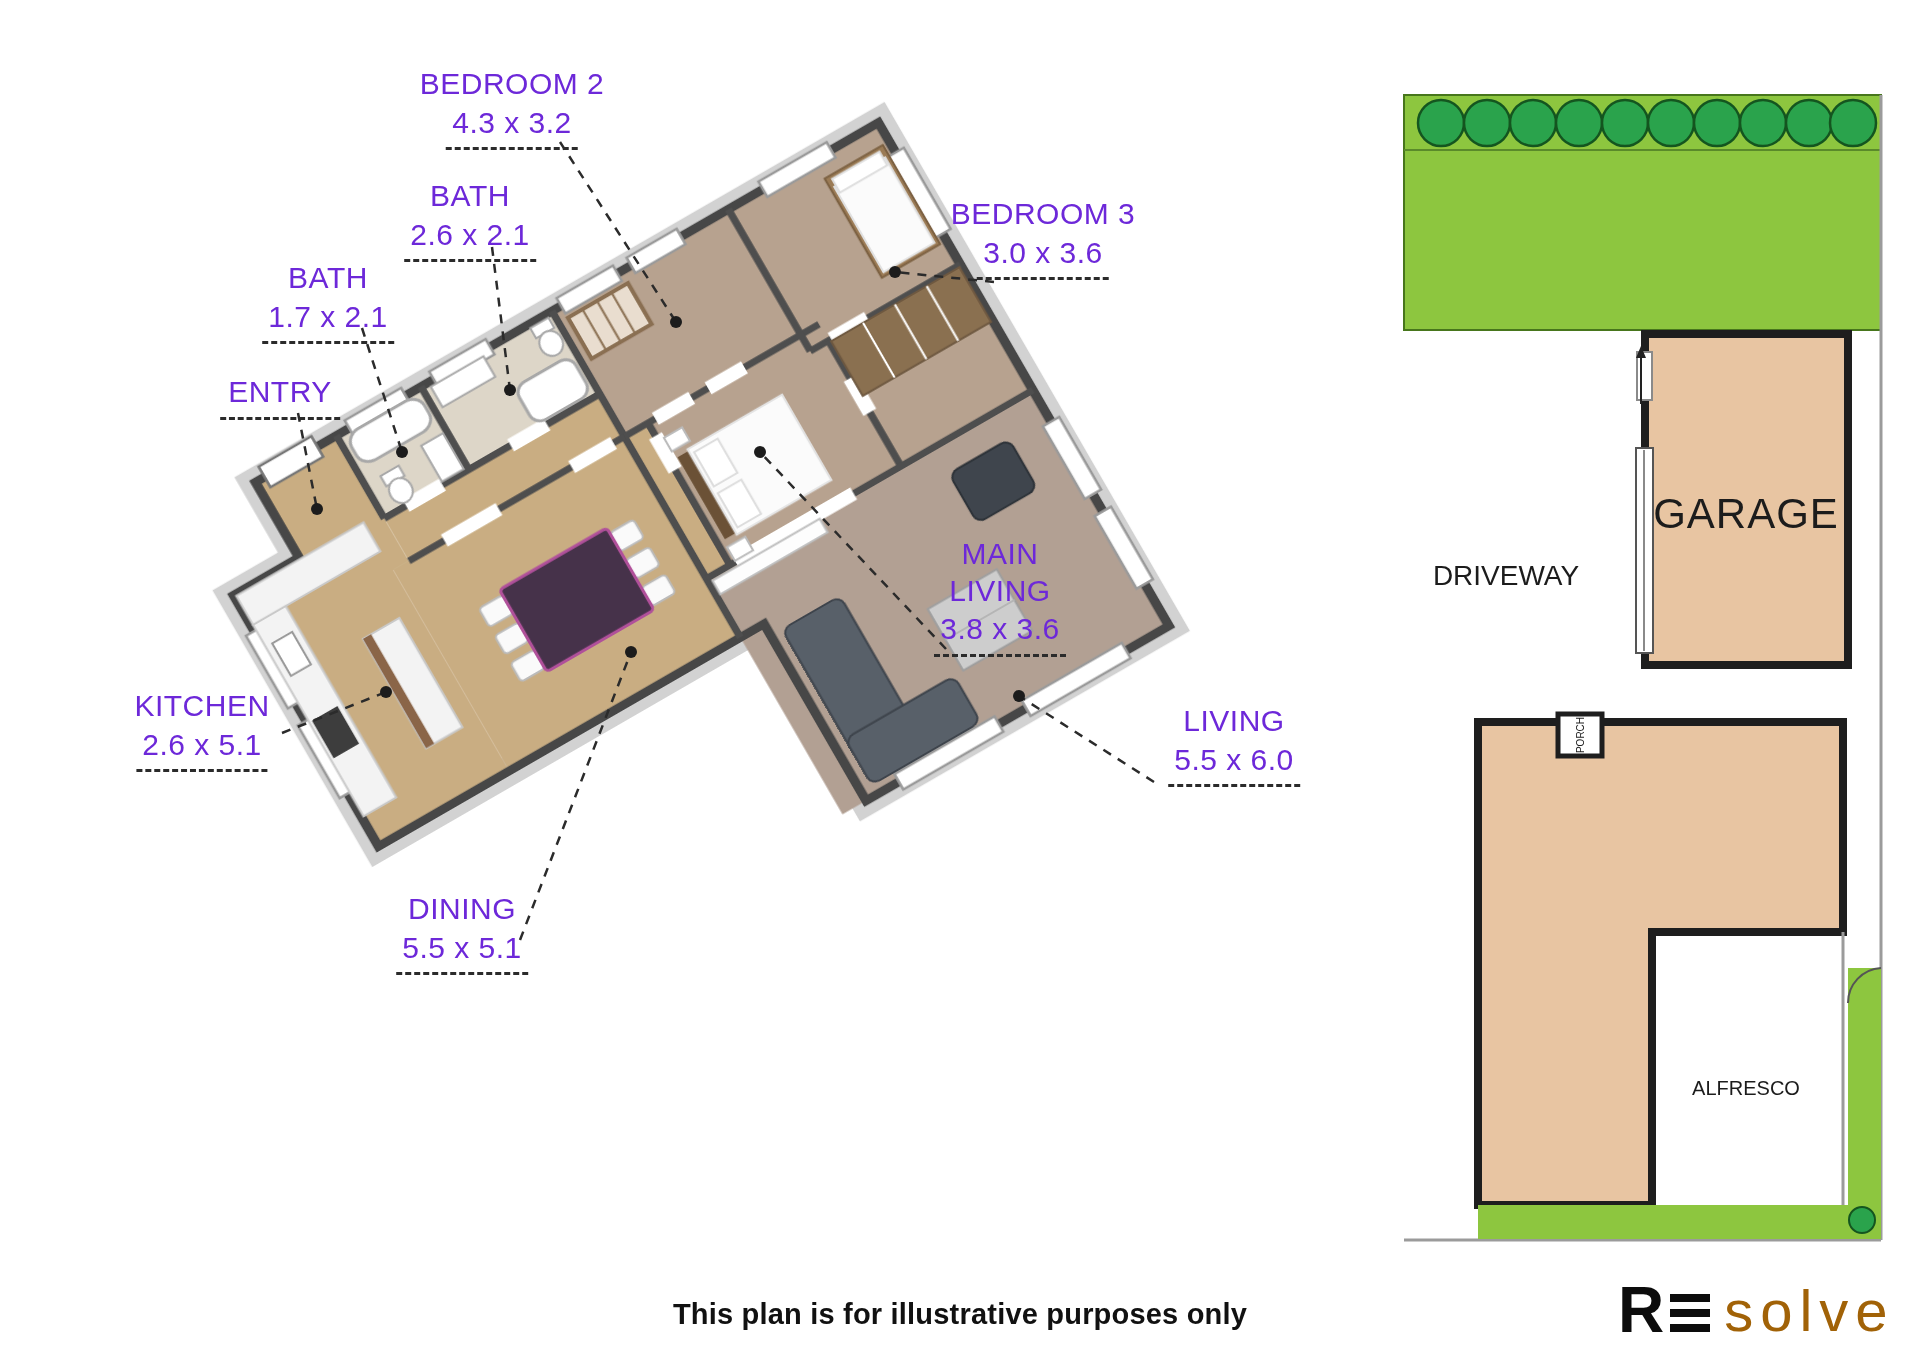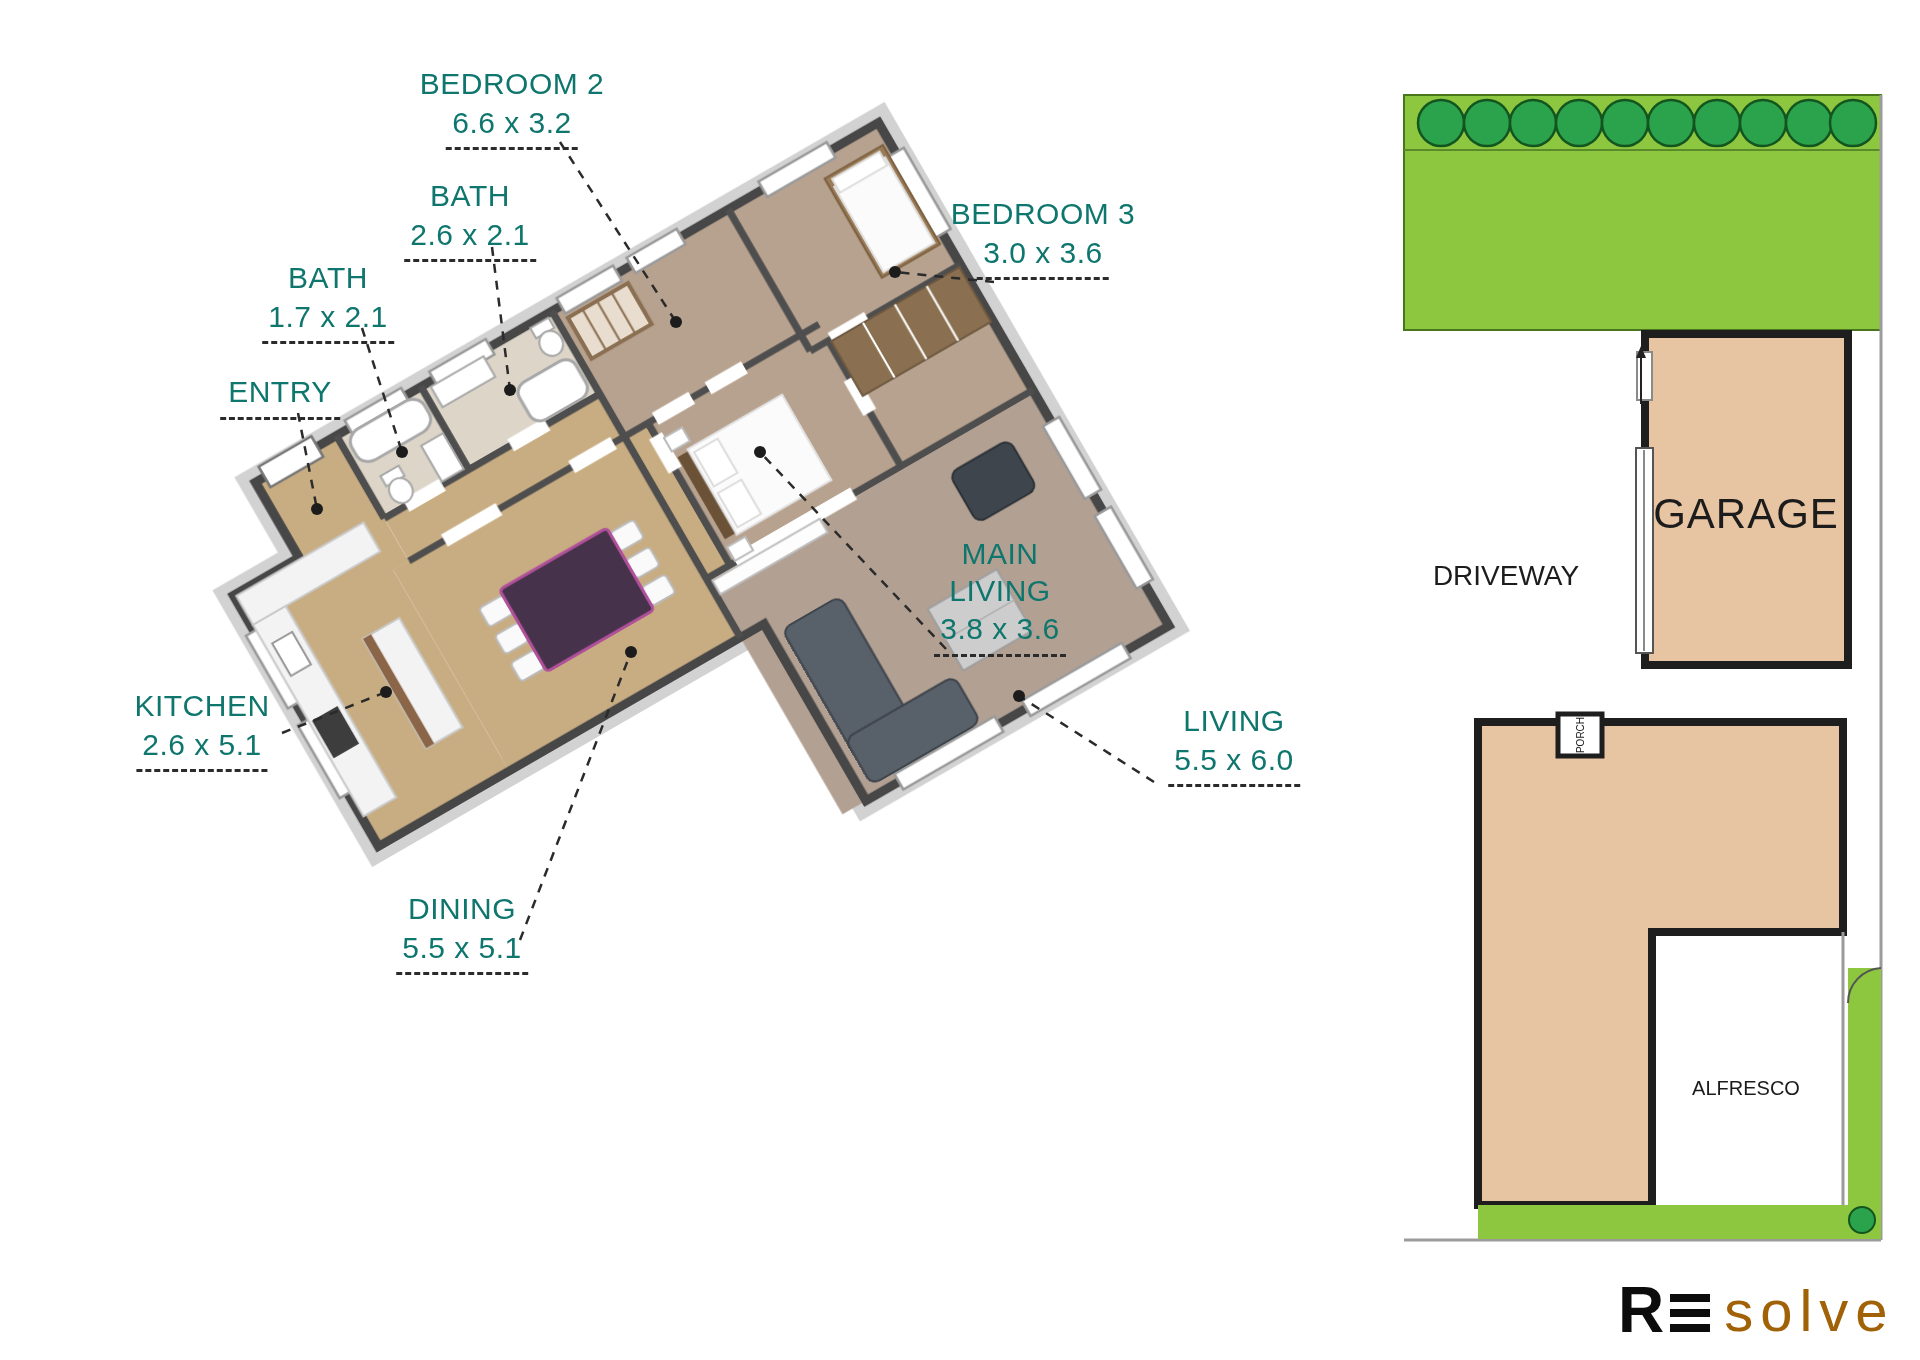--- a/index.html
+++ b/index.html
@@ -10,21 +10,21 @@
   .plan-wrap{
     position:absolute;left:190px;top:520px;width:0;height:0;
     transform: scale(1.05) rotateZ(-30deg) rotateX(20deg);
     transform-origin:0 0;
   }
   .plan-svg{position:absolute;left:-50px;top:-55px;}
 
   
   .fp-label{
     position:absolute;transform:translateX(-50%);
-    text-align:center;color:#0f766e;font-size:30px;line-height:1.22;
+    text-align:center;color:#6d28d9;font-size:30px;line-height:1.22;
     letter-spacing:.5px;white-space:nowrap;z-index:30;
   }
   .fp-label .dims{display:inline-block;border-bottom:3px dashed #2b2b2b;padding:2px 6px 6px 6px;}
   .fp-label .dims:empty{display:none;border:none;padding:0;}
   .fp-label.underline-name .nm{display:inline-block;border-bottom:3px dashed #2b2b2b;padding:2px 8px 6px 8px;}
   .fp-label.wrap{white-space:normal;width:180px;}
 
   
   .sp-text{position:absolute;transform:translate(-50%,-50%);color:#1c1c1c;z-index:20;}
 
@@ -207,21 +207,21 @@
       <circle cx="386" cy="692" r="6"></circle>
       <circle cx="631" cy="652" r="6"></circle>
       <circle cx="760" cy="452" r="6"></circle>
       <circle cx="895" cy="272" r="6"></circle>
       <circle cx="1019" cy="696" r="6"></circle>
     </g>
   </svg>
 
   <div class="fp-label" style="left:512px;top:66px;">
     <div class="nm">BEDROOM 2</div>
-    <div><span class="dims">6.6 x 3.2</span></div>
+    <div><span class="dims">4.3 x 3.2</span></div>
   </div>
   <div class="fp-label" style="left:470px;top:178px;">
     <div class="nm">BATH</div>
     <div><span class="dims">2.6 x 2.1</span></div>
   </div>
   <div class="fp-label" style="left:328px;top:260px;">
     <div class="nm">BATH</div>
     <div><span class="dims">1.7 x 2.1</span></div>
   </div>
   <div class="fp-label underline-name" style="left:280px;top:372px;">
@@ -289,20 +289,21 @@
     <rect x="1848" y="968" width="33" height="240" fill="#8dc63f"></rect>
     <path d="M1848,1003 A35,35 0 0 1 1881,968" fill="none" stroke="#555555" stroke-width="2"></path>
     <circle cx="1862" cy="1220" r="13" stroke="#14551f" stroke-width="2" fill="#2aa34c"></circle>
   </svg>
 
   <div class="sp-text" style="left:1746px;top:514px;font-size:42px;letter-spacing:1px;">GARAGE</div>
   <div class="sp-text" style="left:1506px;top:576px;font-size:28px;">DRIVEWAY</div>
   <div class="sp-text" style="left:1746px;top:1088px;font-size:20px;">ALFRESCO</div>
   <div class="sp-text" style="left:1580px;top:735px;font-size:10px;transform:translate(-50%,-50%) rotate(-90deg);">PORCH</div>
 
+  <div class="disclaimer">This plan is for illustrative purposes only</div>
   <div class="logo">
     <span class="lg-r">R</span>
     <span class="lg-bars">
         <i></i>
         <i></i>
         <i></i>
       </span>
     <span class="lg-w">solve</span>
   </div>
 

